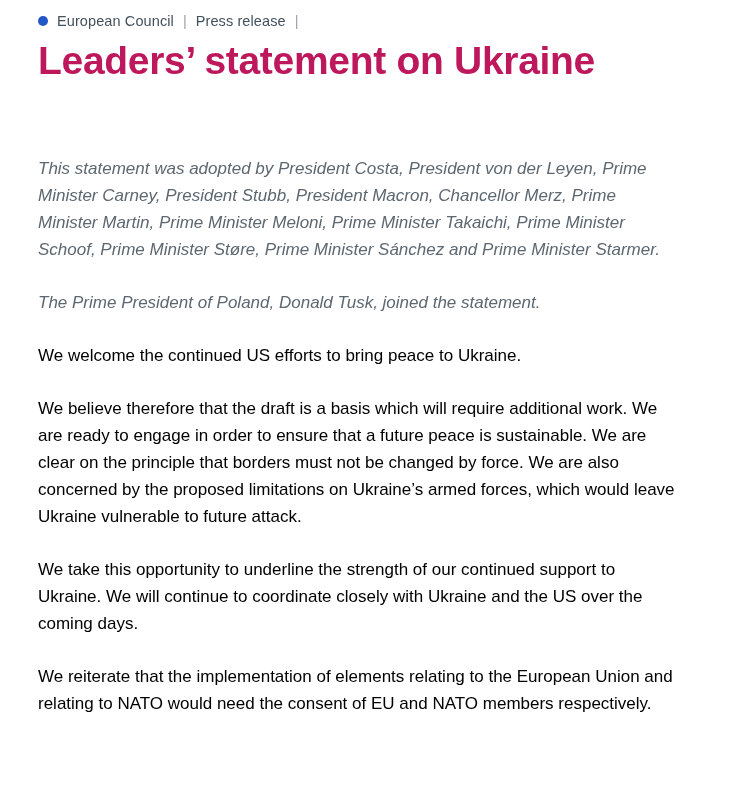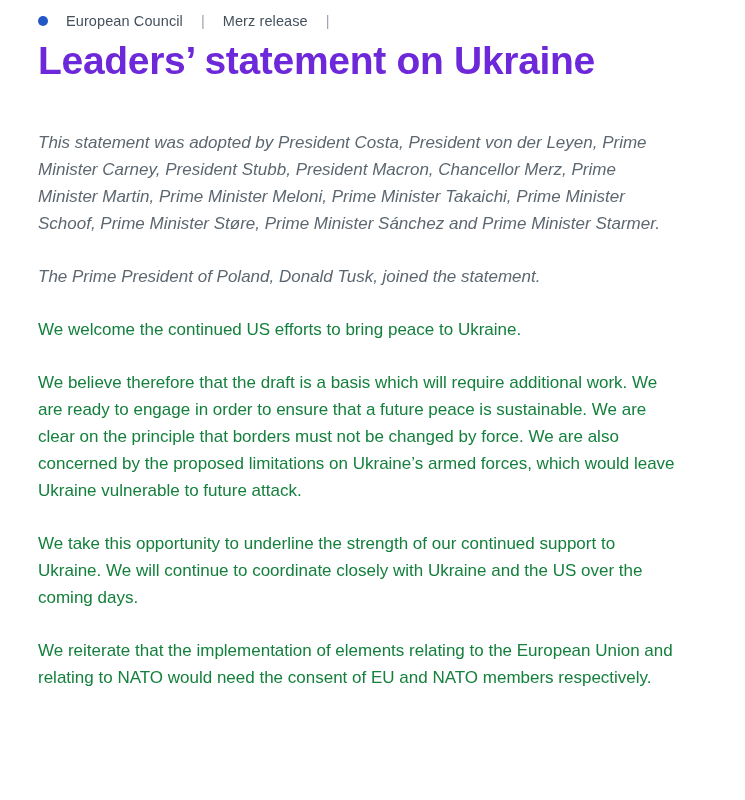--- a/index.html
+++ b/index.html
@@ -19,72 +19,71 @@
   }
 
   
   .meta-line {
     display: flex;
     align-items: center;
     font-size: 14.5px;
     color: #44515c;
     letter-spacing: 0.1px;
     margin-bottom: 11px;
-    gap: 9px;
   }
   .meta-dot {
     width: 10px;
     height: 10px;
     border-radius: 50%;
     background: #2257c5;
     margin-right: 9px;
     flex: 0 0 auto;
   }
   .meta-sep {
     color: #9aa4ad;
     padding: 0 9px;
     font-weight: 300;
   }
 
   
   .headline {
     font-size: 39px;
     font-weight: bold;
-    color: #6d28d9;
+    color: #be185d;
     letter-spacing: -0.3px;
     line-height: 1.1;
-    margin-bottom: 46px;
+    margin-bottom: 72px;
   }
 
   
   .article {
     max-width: 640px;
   }
   .article p {
     font-size: 17px;
     line-height: 27px;
-    color: #15803d;
+    color: #000000;
     margin-bottom: 26px;
   }
   .article p.italic {
     font-style: italic;
     color: #5d6770;
     margin-top: 24px;
   }
 </style>
 </head>
 <body>
 
 <div class="page">
 
   <div class="meta-line">
     <span class="meta-dot"></span>
     <span>European Council</span>
     <span class="meta-sep">|</span>
-    <span>Merz release</span>
+    <span>Press release</span>
     <span class="meta-sep">|</span>
   </div>
 
   <h1 class="headline">Leaders’ statement on Ukraine</h1>
 
   <div class="article">
     <p class="italic">This statement was adopted by President Costa, President von der Leyen, Prime Minister Carney, President Stubb, President Macron, Chancellor Merz, Prime Minister Martin, Prime Minister Meloni, Prime Minister Takaichi, Prime Minister Schoof, Prime Minister Støre, Prime Minister Sánchez and Prime Minister Starmer.</p>
     <p class="italic">The Prime President of Poland, Donald Tusk, joined the statement.</p>
     <p>We welcome the continued US efforts to bring peace to Ukraine.</p>
     <p>We believe therefore that the draft is a basis which will require additional work. We are ready to engage in order to ensure that a future peace is sustainable. We are clear on the principle that borders must not be changed by force. We are also concerned by the proposed limitations on Ukraine’s armed forces, which would leave Ukraine vulnerable to future attack.</p>

